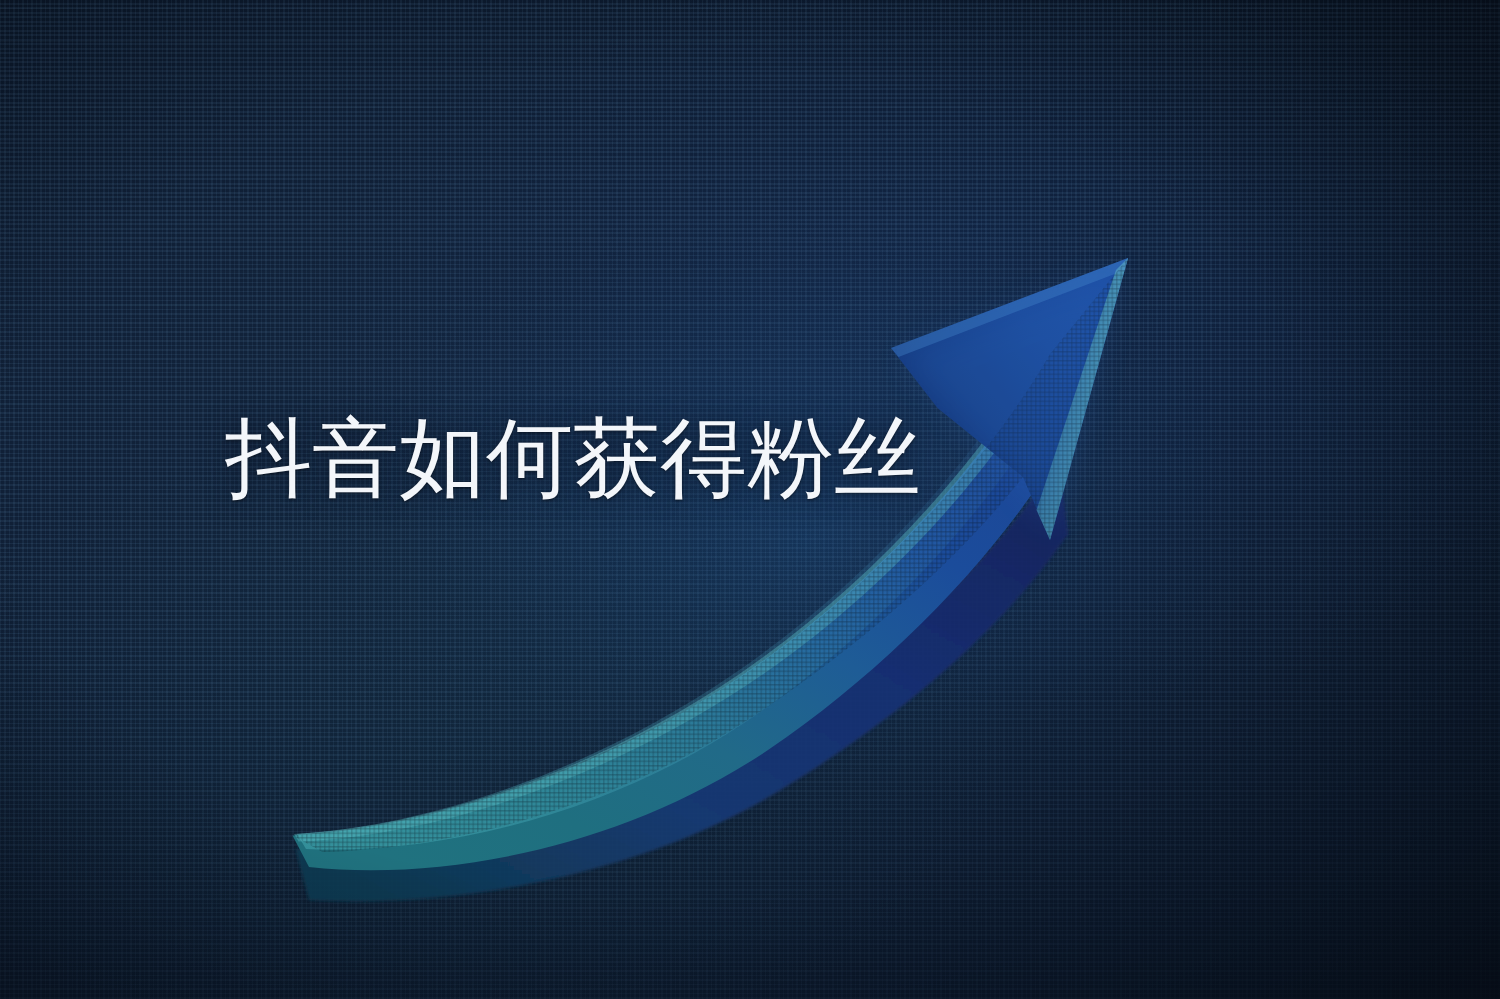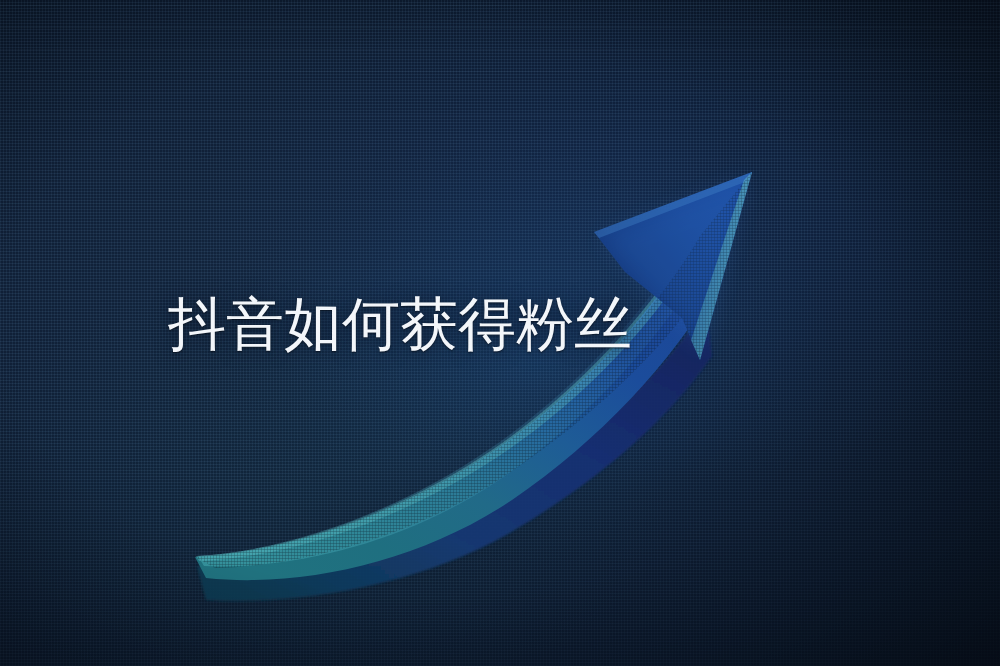--- a/index.html
+++ b/index.html
@@ -95,21 +95,21 @@
     width: 1000px;
     height: 666px;
     display: block;
   }
 
   
   .title {
     position: absolute;
     left: 150px;
     top: 277px;
-    margin: 18px;
+    margin: 0;
     font-family: "Liberation Sans", "DejaVu Sans", sans-serif;
     font-size: 58px;
     line-height: 1;
     font-weight: 400;
     letter-spacing: 0px;
     color: #f3f6fa;
     white-space: nowrap;
     text-shadow: 0 0 18px rgba(10,22,44,0.85), 0 1px 2px rgba(0,0,0,0.55);
   }
 </style>

